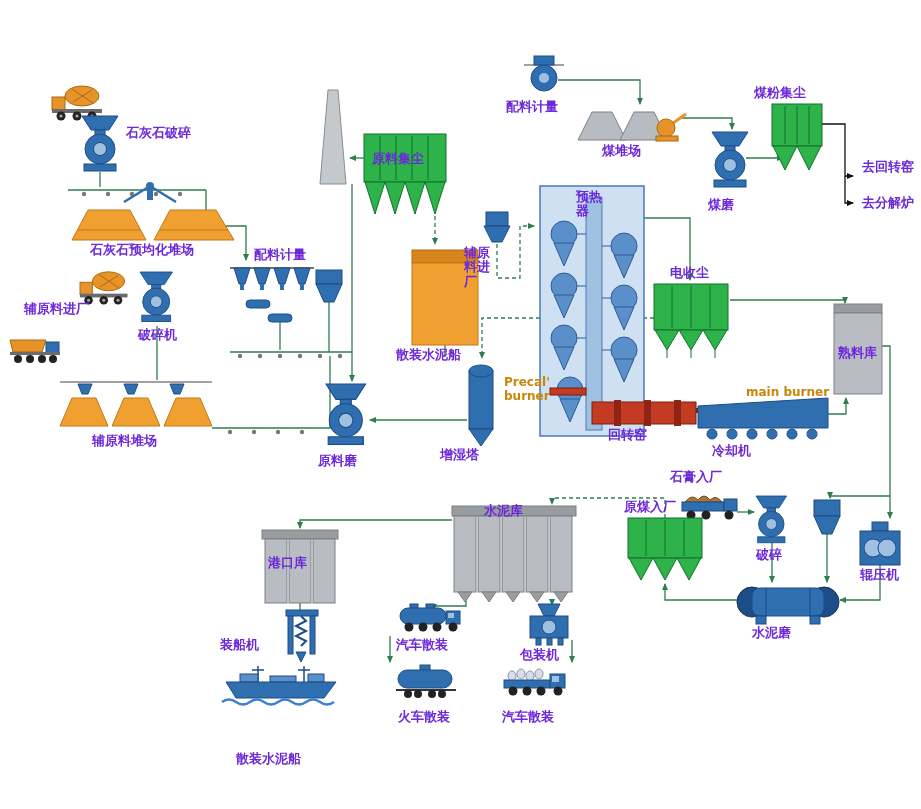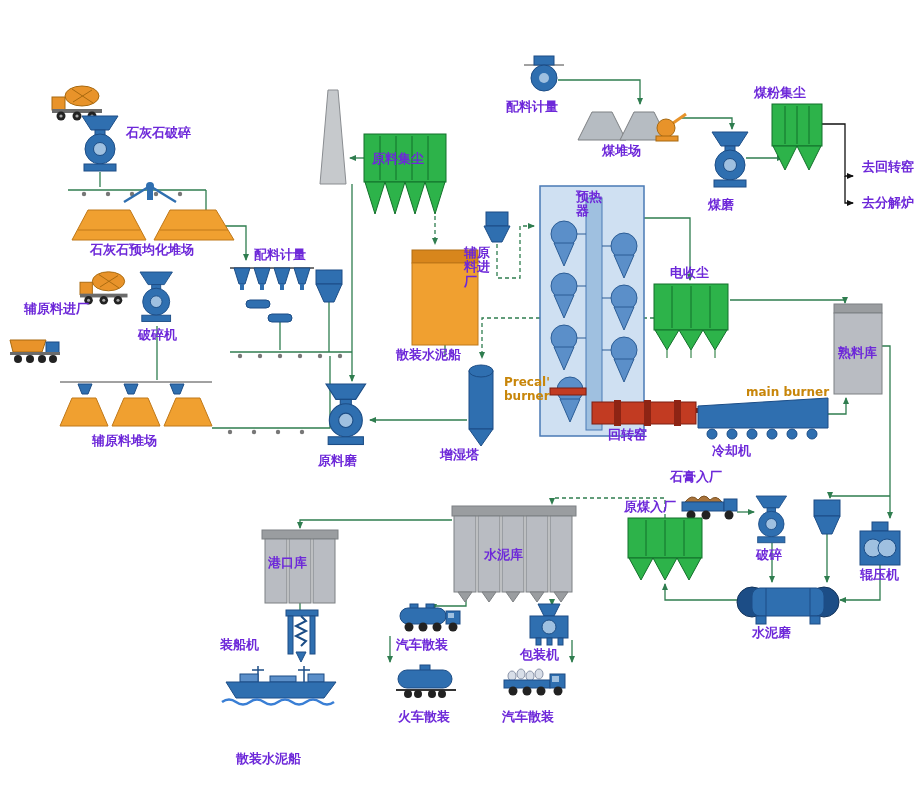--- a/index.html
+++ b/index.html
@@ -418,21 +418,21 @@
 <div class="lbl lbl-en" style="left:746px;top:386px">main burner</div>
 <div class="lbl" style="left:608px;top:428px">回转窑</div>
 <div class="lbl" style="left:712px;top:444px">冷却机</div>
 <div class="lbl" style="left:318px;top:454px">原料磨</div>
 <div class="lbl" style="left:440px;top:448px">增湿塔</div>
 <div class="lbl" style="left:670px;top:470px">石膏入厂</div>
 <div class="lbl" style="left:624px;top:500px">原煤入厂</div>
 <div class="lbl" style="left:756px;top:548px">破碎</div>
 <div class="lbl" style="left:860px;top:568px">辊压机</div>
 <div class="lbl" style="left:752px;top:626px">水泥磨</div>
-<div class="lbl" style="left:484px;top:548px">水泥库</div>
+<div class="lbl" style="left:484px;top:504px">水泥库</div>
 <div class="lbl" style="left:268px;top:556px">港口库</div>
 <div class="lbl" style="left:220px;top:638px">装船机</div>
 <div class="lbl" style="left:236px;top:752px">散装水泥船</div>
 <div class="lbl" style="left:396px;top:638px">汽车散装</div>
 <div class="lbl" style="left:398px;top:710px">火车散装</div>
 <div class="lbl" style="left:520px;top:648px">包装机</div>
 <div class="lbl" style="left:502px;top:710px">汽车散装</div>
 
 </div>
 

